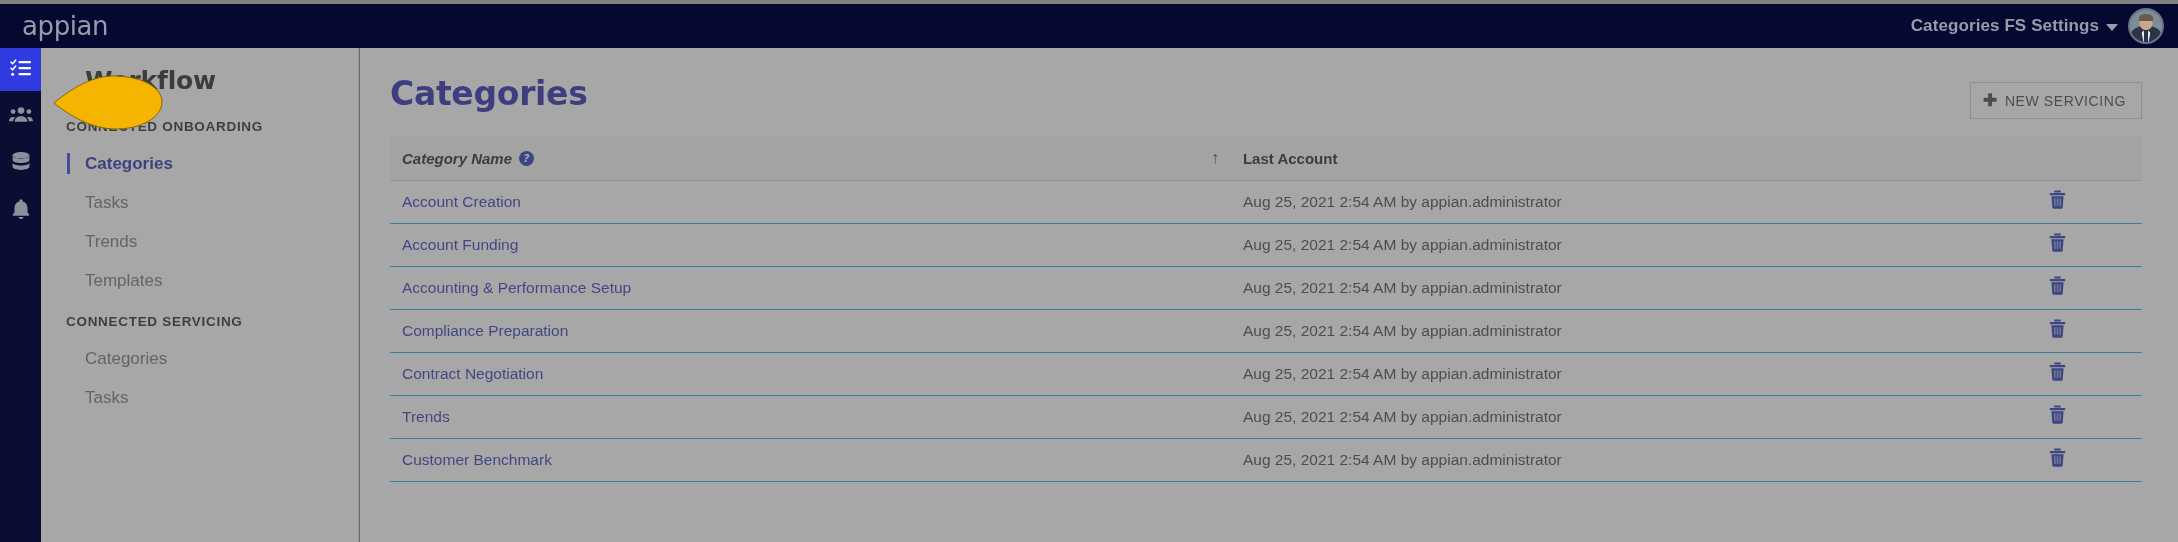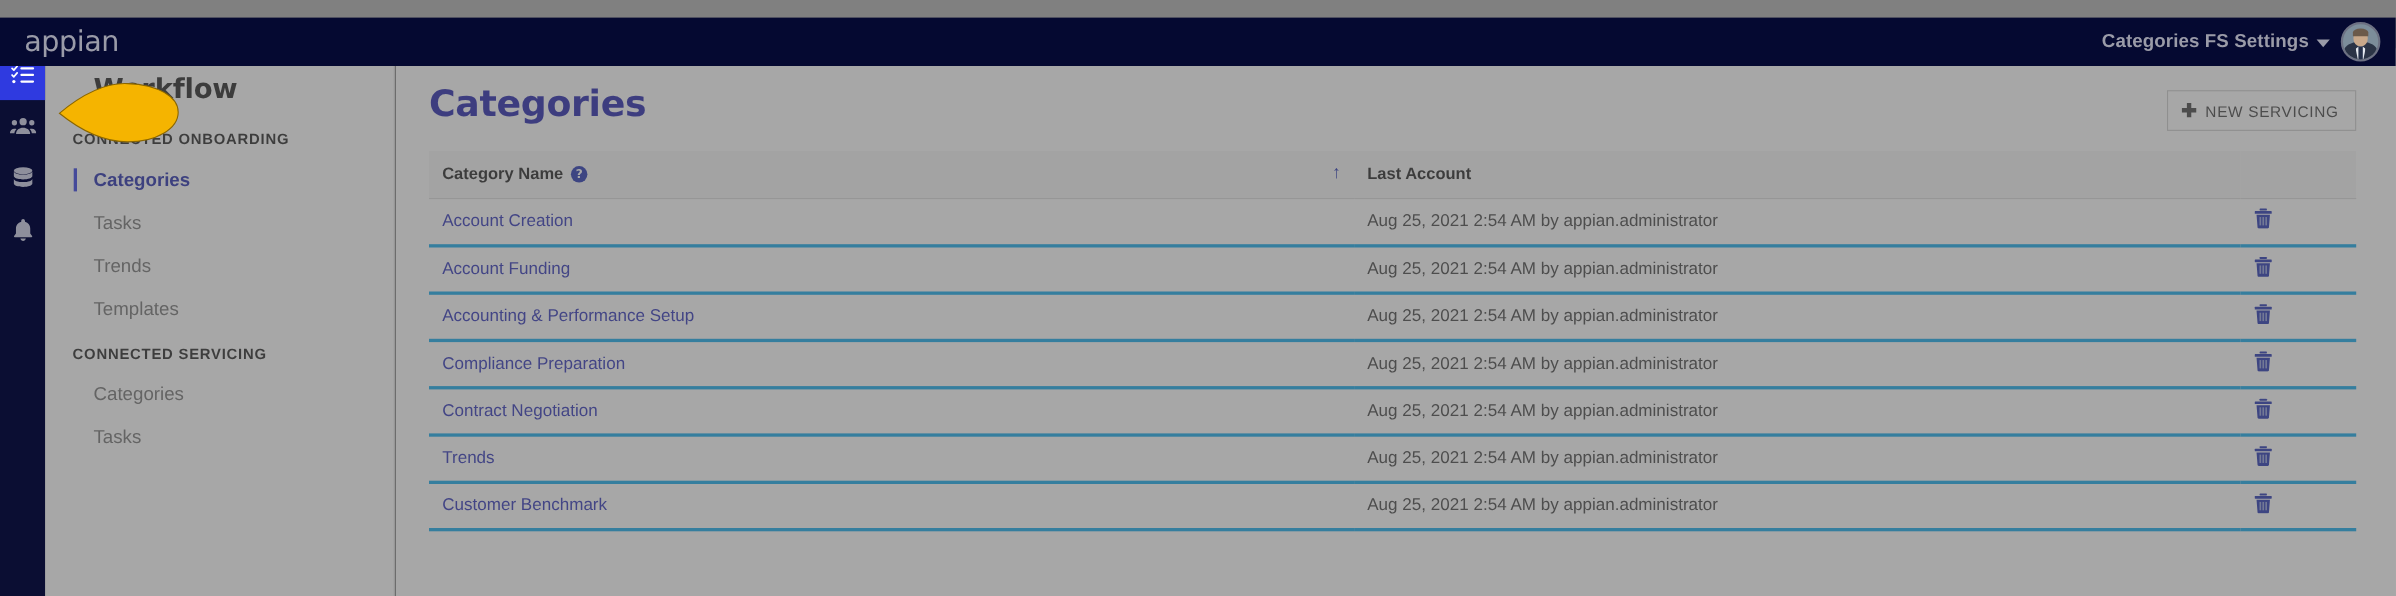--- a/index.html
+++ b/index.html
@@ -6,21 +6,21 @@
   html, body {
     width: 2178px; height: 542px;
     overflow: hidden;
     font-family: "Liberation Sans", sans-serif;
     background: #808080;
   }
   #root { position: relative; width: 2178px; height: 542px; }
 
   
   .topbar {
-    position: absolute; top: 16px; left: 0;
+    position: absolute; top: 4px; left: 0;
     width: 2178px; height: 44px;
     background: #050931;
     display: flex; align-items: center;
     z-index: 40;
   }
   .brand-logo {
     margin-left: 22px;
     font-size: 26px;
     font-weight: 400;
     letter-spacing: -0.4px;
@@ -174,40 +174,40 @@
 
   
   .tbl {
     margin: 18px 36px 0 30px;
     width: calc(100% - 66px);
     border-collapse: collapse;
     table-layout: fixed;
   }
   .tbl th, .tbl td {
     text-align: left;
-    border-bottom: 3px solid #0ea5e9;
+    border-bottom: 1px solid #0ea5e9;
     padding: 0 12px;
     height: 43px;
     vertical-align: middle;
     font-size: 15.5px;
     white-space: nowrap;
     overflow: hidden;
   }
   .tbl th {
     font-weight: 700;
     color: #1c1c1c;
     background: #f2f2f2;
     border-bottom: 1px solid #d8d8d8;
     font-size: 15px;
   }
   .col-name   { width: 48%; }
   .col-mod    { width: 46%; }
   .col-del    { width: 6%; }
 
-  .th-inner { display: flex; align-items: center; }
+  .th-inner { display: flex; align-items: center; font-style: italic; }
   .help-icon {
     display: inline-flex; align-items: center; justify-content: center;
     width: 15px; height: 15px; border-radius: 50%;
     background: #1f2fae; color: #fff;
     font-size: 11px; font-weight: 700; line-height: 1;
     margin-left: 7px;
     font-family: "DejaVu Sans", sans-serif;
   }
   .sort-arrow {
     margin-left: auto;

